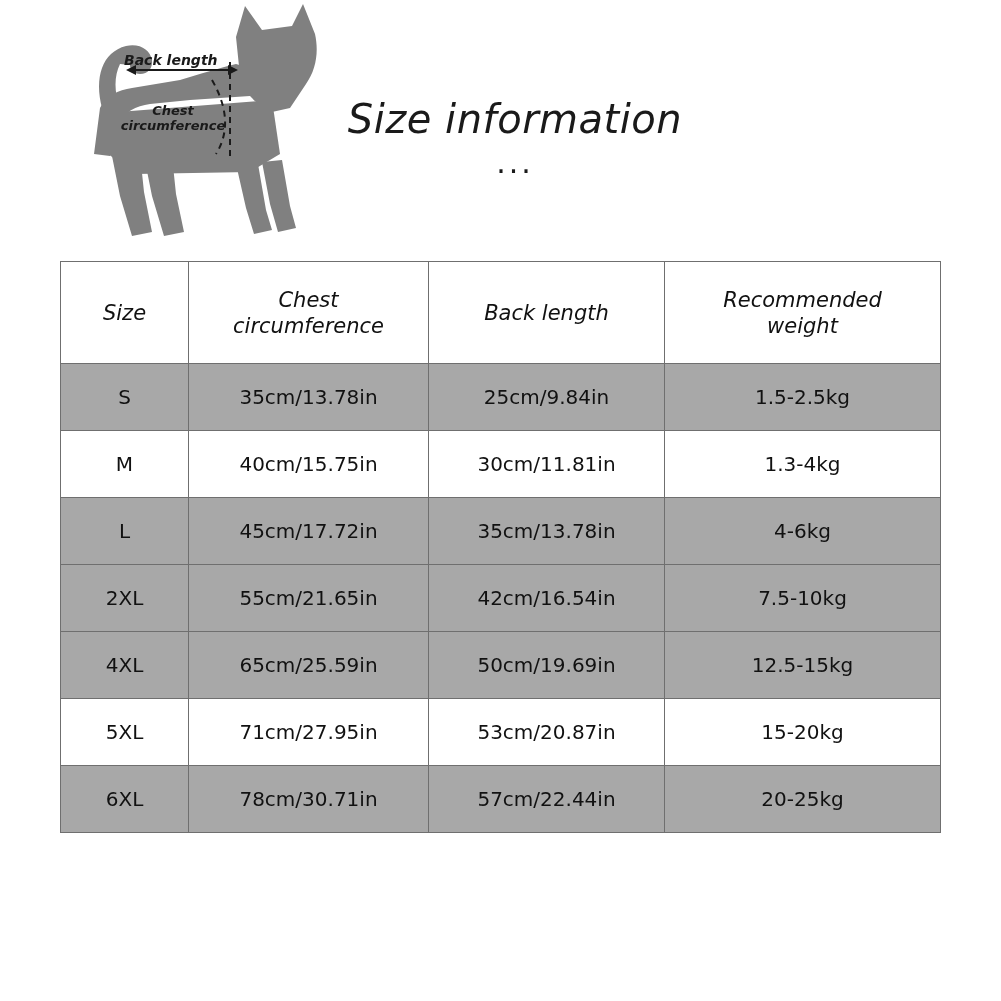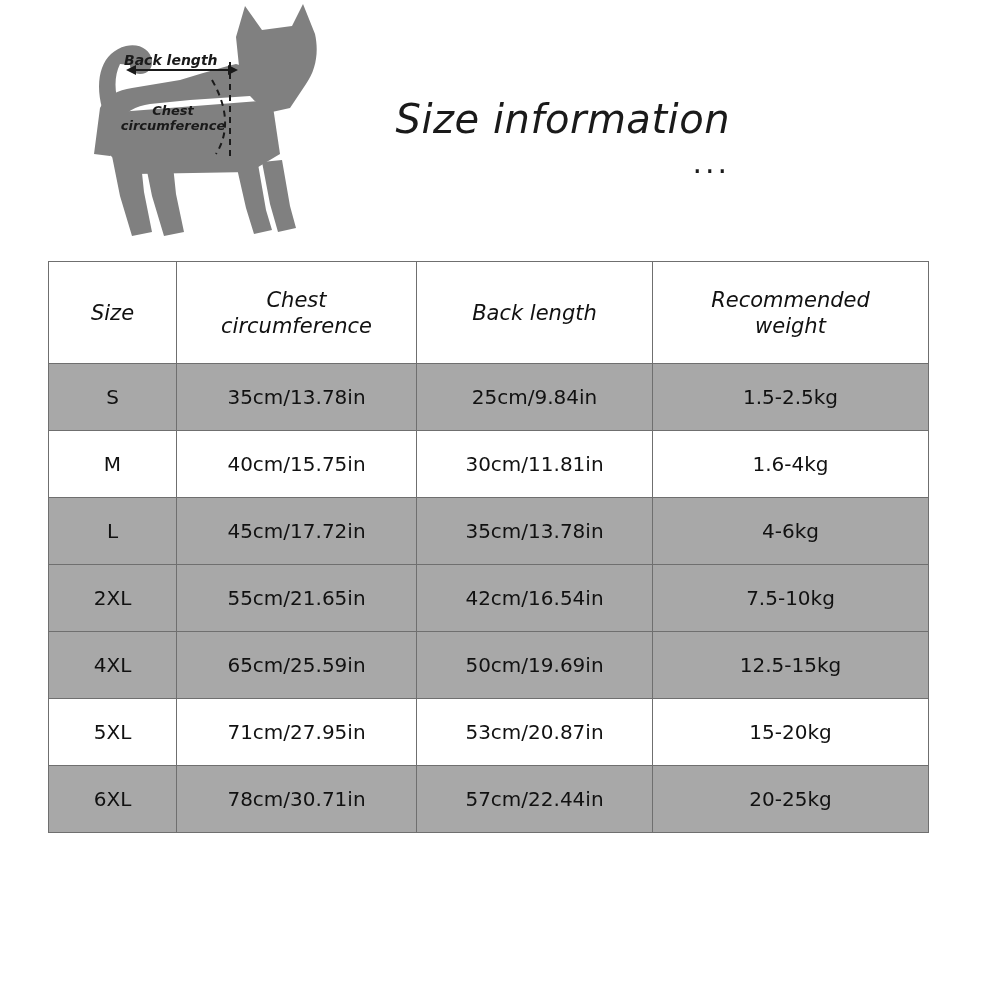--- a/index.html
+++ b/index.html
@@ -56,42 +56,42 @@
     font-size: 13px;
     line-height: 15px;
     color: #1a1a1a;
   }
 
   .title-block {
     position: absolute;
     left: 300px;
     top: 96px;
     width: 430px;
-    text-align: right;
+    text-align: center;
   }
   .title-main {
     font-family: "DejaVu Sans", sans-serif;
     font-style: italic;
     font-size: 40px;
     color: #1a1a1a;
     letter-spacing: 0.5px;
   }
   .title-sub {
     font-family: "DejaVu Sans", sans-serif;
     font-size: 30px;
     color: #1a1a1a;
     line-height: 22px;
     margin-top: 10px;
     letter-spacing: 3px;
   }
 
   
   .table-wrap {
     position: absolute;
-    left: 48px;
+    left: 60px;
     top: 261px;
     width: 880px;
   }
   table.size-table {
     border-collapse: collapse;
     width: 880px;
     table-layout: fixed;
   }
   table.size-table th,
   table.size-table td {
@@ -203,21 +203,21 @@
         <tr class="shaded">
           <td>S</td>
           <td>35cm/13.78in</td>
           <td>25cm/9.84in</td>
           <td>1.5-2.5kg</td>
         </tr>
         <tr class="plain">
           <td>M</td>
           <td>40cm/15.75in</td>
           <td>30cm/11.81in</td>
-          <td>1.6-4kg</td>
+          <td>1.3-4kg</td>
         </tr>
         <tr class="shaded">
           <td>L</td>
           <td>45cm/17.72in</td>
           <td>35cm/13.78in</td>
           <td>4-6kg</td>
         </tr>
         <tr class="shaded">
           <td>2XL</td>
           <td>55cm/21.65in</td>

